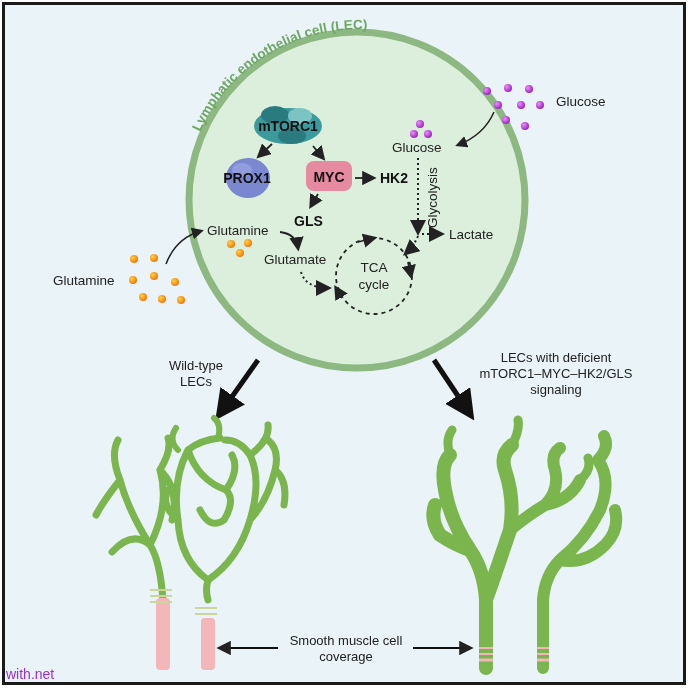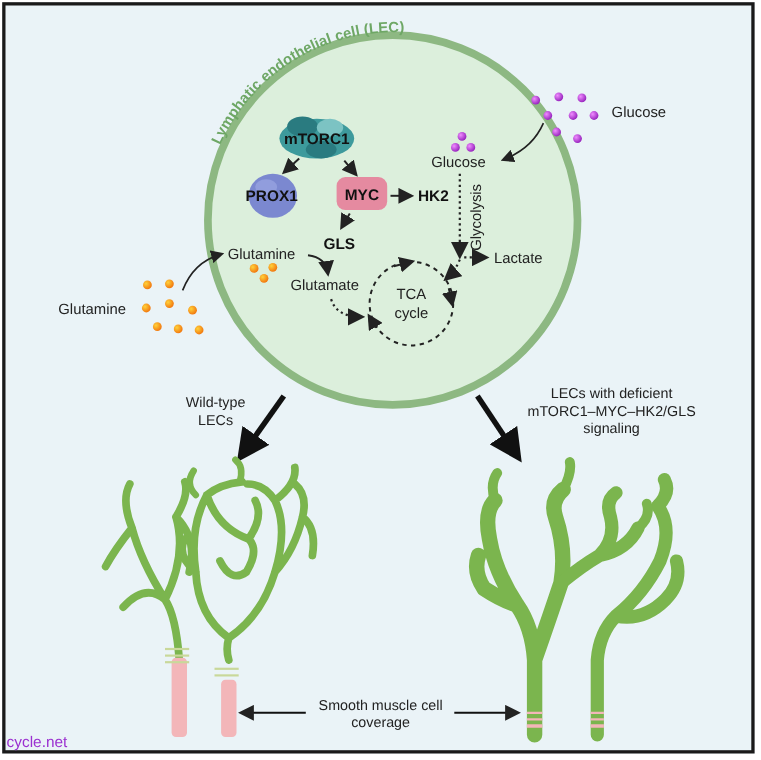--- a/index.html
+++ b/index.html
@@ -155,13 +155,13 @@
     <line x1="537" y1="654" x2="549" y2="654" stroke="#f3b6b9" stroke-width="2"></line>
     <line x1="537" y1="660" x2="549" y2="660" stroke="#f3b6b9" stroke-width="3"></line>
   </g>
 
   <line x1="278" y1="648" x2="220" y2="648" stroke="#111" stroke-width="1.8" marker-end="url(#ah)"></line>
   <line x1="413" y1="648" x2="470" y2="648" stroke="#111" stroke-width="1.8" marker-end="url(#ah)"></line>
   <text x="346" y="645" text-anchor="middle" class="cap">Smooth muscle cell</text>
   <text x="346" y="661" text-anchor="middle" class="cap">coverage</text>
 </svg>
 
-<div id="watermark">cycle.net</div>
+<div id="watermark">with.net</div>
 
 </body></html>

